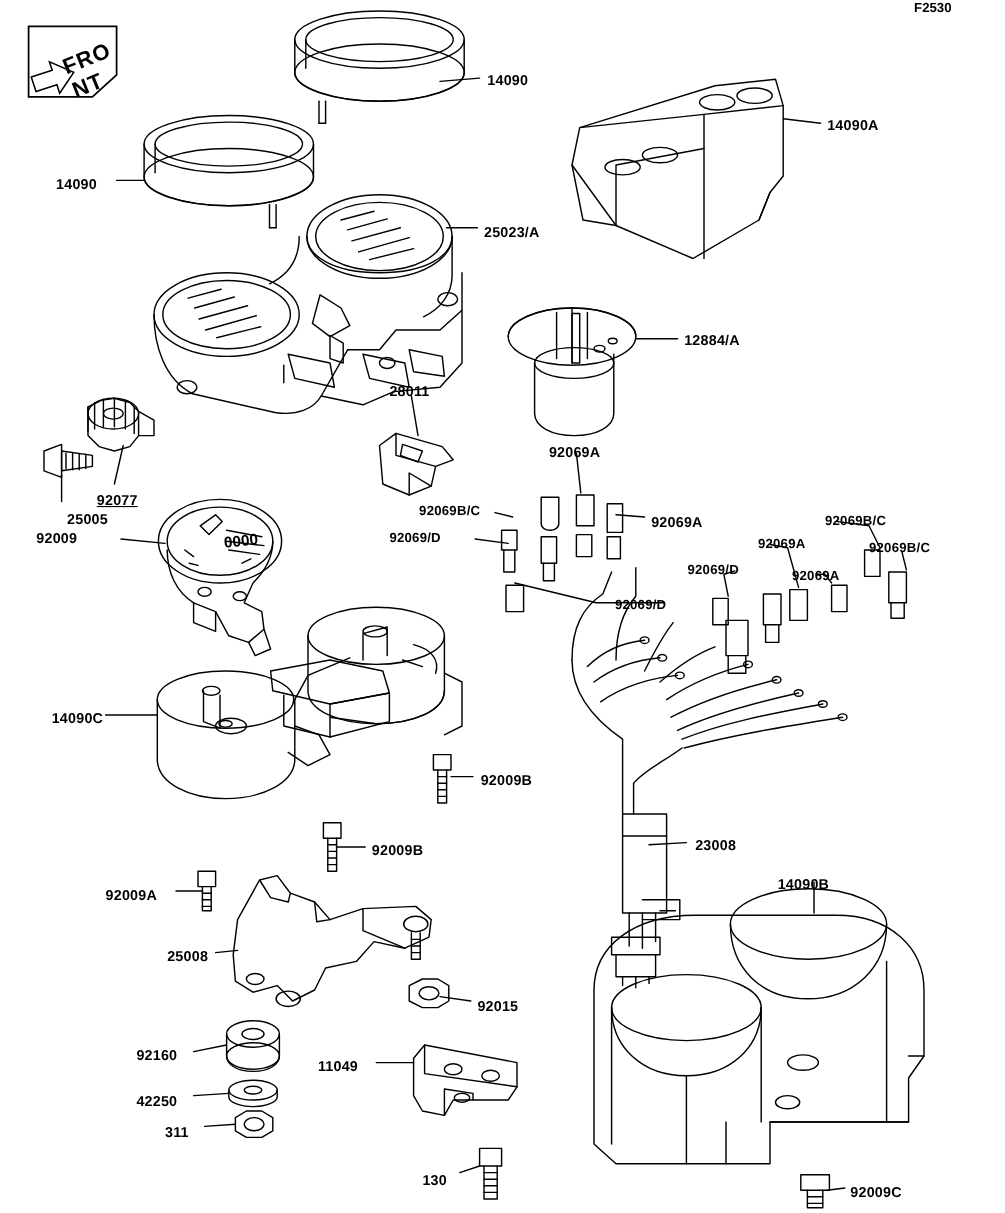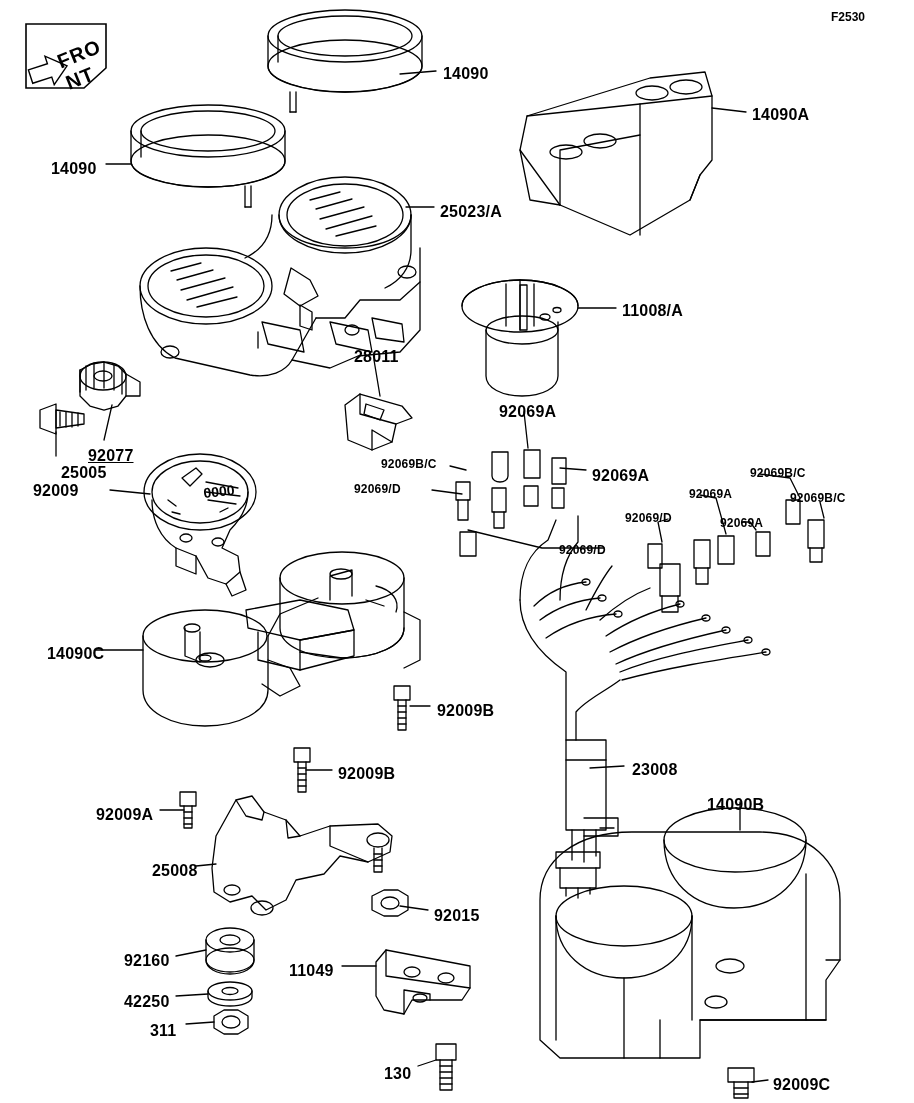--- a/index.html
+++ b/index.html
@@ -1,31 +1,31 @@
 <!DOCTYPE html>
 <html><head>
 <meta charset="utf-8">
 <style>
   html,body{margin:0;padding:0;background:#ffffff;}
   body{width:914px;height:1103px;position:relative;font-family:"Liberation Sans",sans-serif;color:#000;}
   #sheet{position:absolute;left:0;top:0;width:914px;height:1103px;overflow:hidden;background:#fff;}
   svg{position:absolute;left:0;top:0;width:914px;height:1103px;}
-  .lbl{position:absolute;font-size:16px;font-weight:bold;color:#000;white-space:nowrap;letter-spacing:0.2px;}
+  .lbl{position:absolute;font-size:13px;font-weight:bold;color:#000;white-space:nowrap;letter-spacing:0.2px;}
   .lbl.small{font-size:12px;}
   .code{position:absolute;font-size:12px;font-weight:bold;color:#000;}
   .frontbox{position:absolute;left:24px;top:22px;width:84px;height:72px;}
   .frontlabel{position:absolute;left:30px;top:30px;font-size:20px;font-weight:bold;transform:rotate(-22deg);transform-origin:left top;letter-spacing:1px;}
   .frontlabel span{display:inline-block;}
 </style>
 </head>
 <body>
 
 <div id="sheet">
 
-  <div class="code" style="left:815px;top:10px;padding-left:16px;">F2530</div>
+  <div class="code" style="left:815px;top:0;padding-left:16px;">F2530</div>
 
   <div class="frontbox">
     <svg viewBox="0 0 84 72" style="position:absolute;left:0;top:0;width:84px;height:72px;">
       <polygon points="2,2 82,2 82,46 60,66 2,66" fill="none" stroke="#000" stroke-width="1.6"></polygon>
       <polygon points="6,42 26,42 26,34 44,50 26,64 26,56 6,56" fill="#fff" stroke="#000" stroke-width="1.4" transform="rotate(-18 24 50)"></polygon>
     </svg>
     <div class="frontlabel">
       <span>F</span><span>R</span><span>O</span><span>N</span><span>T</span>
     </div>
   </div>
@@ -296,21 +296,21 @@
       <path d="M752,1082 L768,1080"></path>
     </g>
 
     <text x="204" y="498" font-family="Liberation Sans, sans-serif" font-size="14" font-weight="bold" fill="#000" transform="rotate(-6 204 498)">0000</text>
   </svg>
 
   <div class="lbl" style="left:443px;top:65px;">14090</div>
   <div class="lbl" style="left:752px;top:106px;">14090A</div>
   <div class="lbl" style="left:51px;top:160px;">14090</div>
   <div class="lbl" style="left:440px;top:203px;">25023/A</div>
-  <div class="lbl" style="left:622px;top:302px;">11008/A</div>
+  <div class="lbl" style="left:622px;top:302px;">12884/A</div>
   <div class="lbl" style="left:354px;top:348px;">28011</div>
   <div class="lbl" style="left:499px;top:403px;">92069A</div>
   <div class="lbl" style="left:88px;top:447px;text-decoration:underline;">92077</div>
   <div class="lbl" style="left:33px;top:482px;">92009</div>
   <div class="lbl small" style="left:381px;top:457px;">92069B/C</div>
   <div class="lbl" style="left:592px;top:467px;">92069A</div>
   <div class="lbl small" style="left:750px;top:466px;">92069B/C</div>
   <div class="lbl small" style="left:354px;top:482px;">92069/D</div>
   <div class="lbl" style="left:61px;top:464px;">25005</div>
   <div class="lbl small" style="left:689px;top:487px;">92069A</div>

